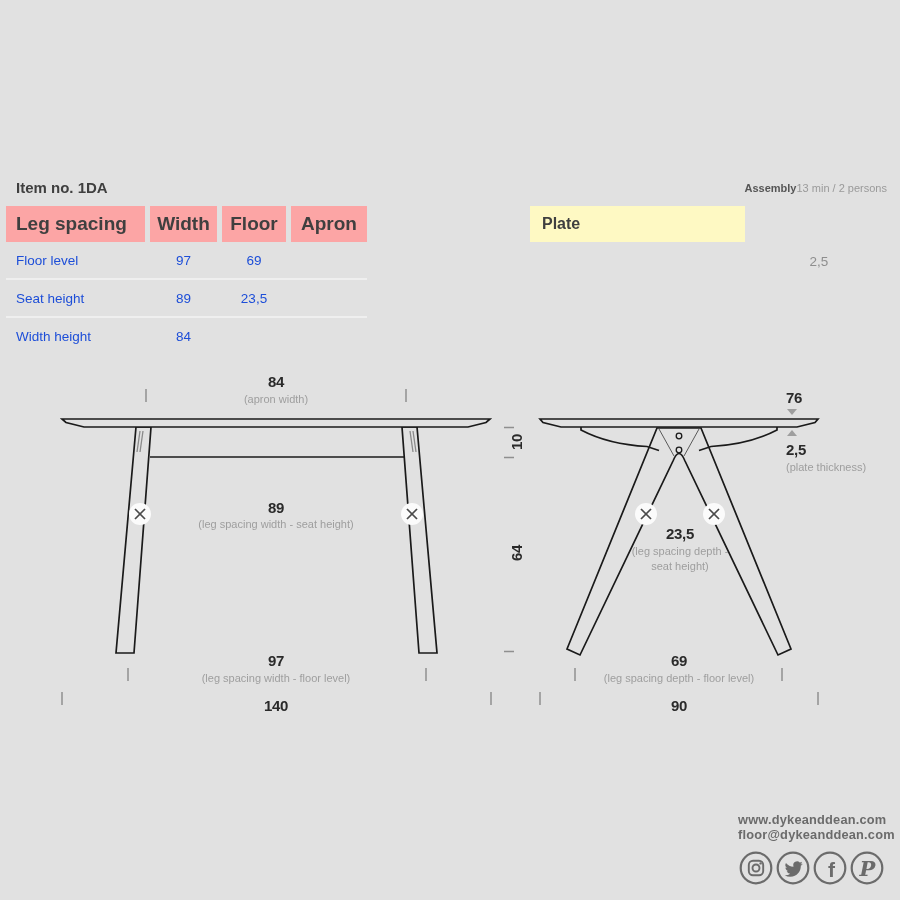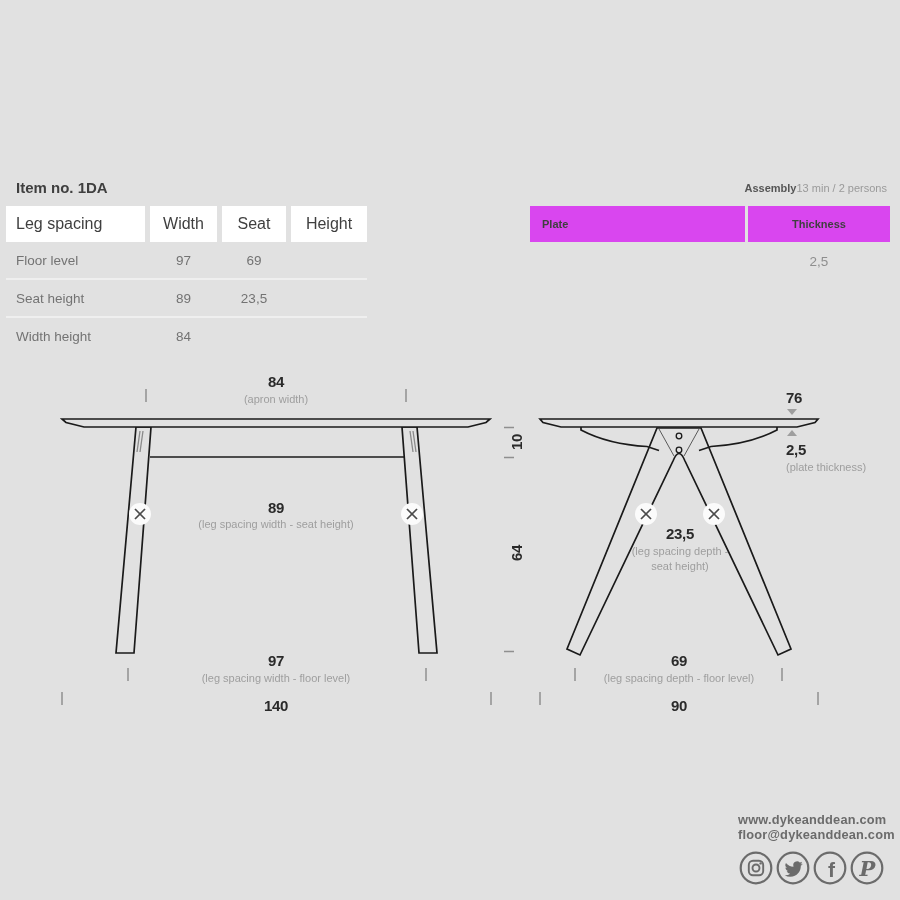--- a/index.html
+++ b/index.html
@@ -6,34 +6,34 @@
   body{font-family:"Liberation Sans",sans-serif;}
   #canvas{position:relative;width:900px;height:900px;background:#e1e1e1;overflow:hidden;}
 
   .item-no{position:absolute;left:16px;top:179px;font-size:15px;font-weight:bold;color:#3f3f3f;}
   .assembly{position:absolute;right:13px;top:182px;font-size:11px;color:#9a9a9a;}
   .assembly .b{font-weight:bold;color:#555;}
 
   
   .leg-table{position:absolute;left:6px;top:206px;width:361px;}
   .thead{display:grid;grid-template-columns:139px 67px 64px 76px;column-gap:5px;}
-  .th{background:#ffffff;height:36px;display:flex;align-items:center;justify-content:center;
-      font-weight:normal;font-size:16px;color:#3f3f3f;}
+  .th{background:#fca5a5;height:36px;display:flex;align-items:center;justify-content:center;
+      font-weight:bold;font-size:19px;color:#3f3f3f;}
   .th.lbl{justify-content:flex-start;padding-left:10px;}
   .tr{display:grid;grid-template-columns:139px 67px 64px 76px;column-gap:5px;height:36px;}
   .tr.sep{border-bottom:2px solid #efefef;}
-  .td{display:flex;align-items:center;justify-content:center;font-size:13.5px;color:#737373;}
+  .td{display:flex;align-items:center;justify-content:center;font-size:13.5px;color:#1d4ed8;}
   .td.lbl{justify-content:flex-start;padding-left:10px;}
 
   
   .plate-table{position:absolute;left:530px;top:206px;width:360px;}
   .thead2{display:grid;grid-template-columns:215px 142px;column-gap:3px;}
   .ptr{display:grid;grid-template-columns:215px 142px;column-gap:3px;height:38px;}
-  .th2{background:#d946ef;height:36px;display:flex;align-items:center;justify-content:center;
-      font-weight:bold;font-size:11px;color:#3f3f3f;}
+  .th2{background:#fef9c3;height:36px;display:flex;align-items:center;justify-content:center;
+      font-weight:bold;font-size:16px;color:#3f3f3f;}
   .th2.lbl{justify-content:flex-start;padding-left:12px;}
   .ptd{display:flex;align-items:center;justify-content:center;font-size:13.5px;color:#8e8e8e;}
 
   
   #drawings{position:absolute;left:0;top:355px;}
   .lnf{stroke:#1a1a1a;stroke-width:1.7;fill:#e1e1e1;}
   .lno{stroke:#1a1a1a;stroke-width:1.7;fill:none;}
   .thin{stroke:#5a5a5a;stroke-width:1;fill:none;}
   .slot{stroke:#8a8a8a;stroke-width:1.3;fill:none;}
   .tick{stroke:#8f8f8f;stroke-width:1.5;}
@@ -59,22 +59,22 @@
   <div class="item-no">Item no. 1DA</div>
 
   <div class="assembly">
     <span class="b">Assembly</span><span>13 min / 2 persons</span>
   </div>
 
   <div class="leg-table">
     <div class="thead">
       <div class="th lbl">Leg spacing</div>
       <div class="th">Width</div>
-      <div class="th">Seat</div>
-      <div class="th">Height</div>
+      <div class="th">Floor</div>
+      <div class="th">Apron</div>
     </div>
     <div class="tr sep">
       <div class="td lbl">Floor level</div>
       <div class="td">97</div>
       <div class="td">69</div>
       <div class="td"></div>
     </div>
     <div class="tr sep">
       <div class="td lbl">Seat height</div>
       <div class="td">89</div>
@@ -85,21 +85,20 @@
       <div class="td lbl">Width height</div>
       <div class="td">84</div>
       <div class="td"></div>
       <div class="td"></div>
     </div>
   </div>
 
   <div class="plate-table">
     <div class="thead2">
       <div class="th2 lbl">Plate</div>
-      <div class="th2">Thickness</div>
     </div>
     <div class="ptr">
       <div class="ptd"></div>
       <div class="ptd">2,5</div>
     </div>
   </div>
 
   <svg id="drawings" width="900" height="380" viewBox="0 355 900 380">
 
     <g>

